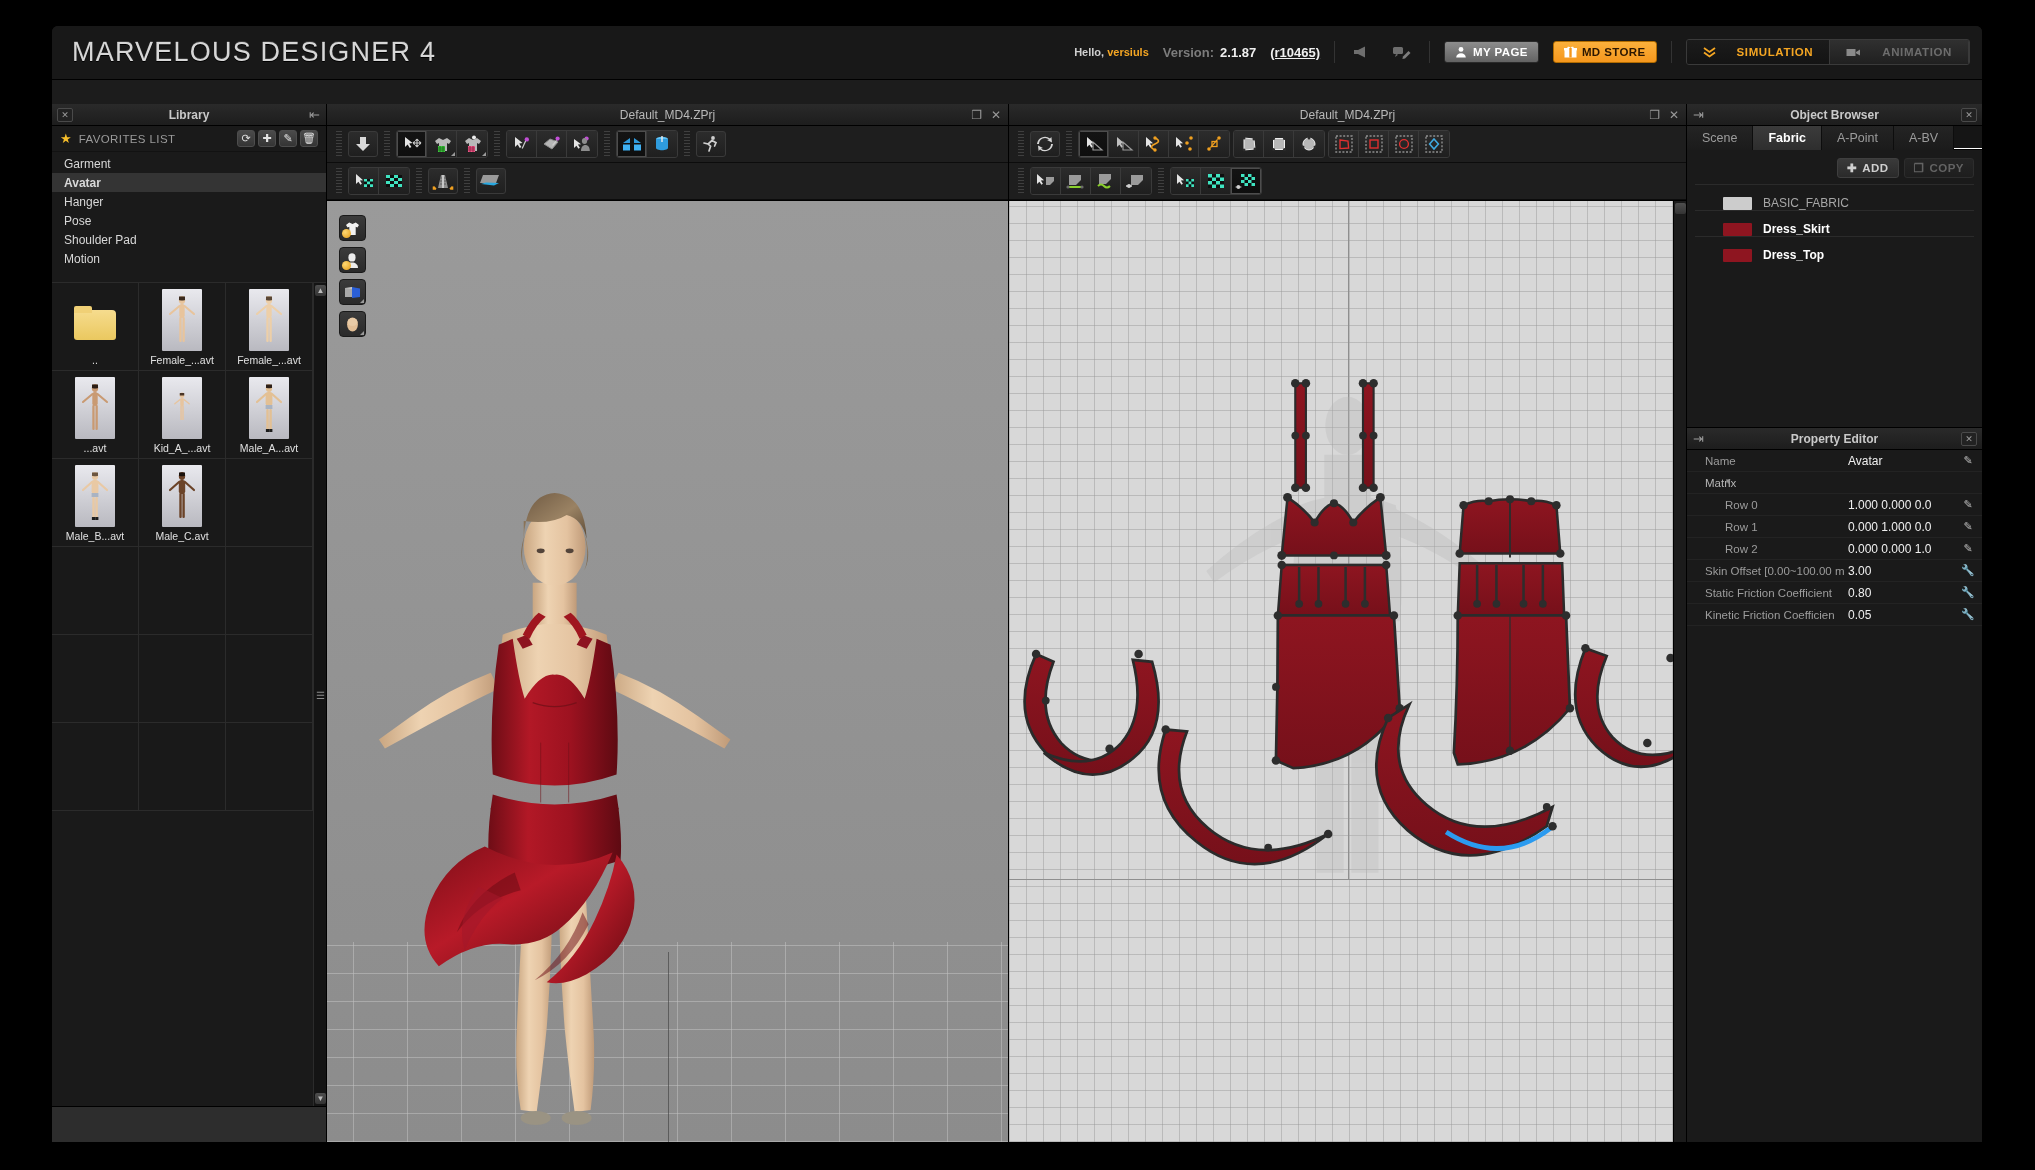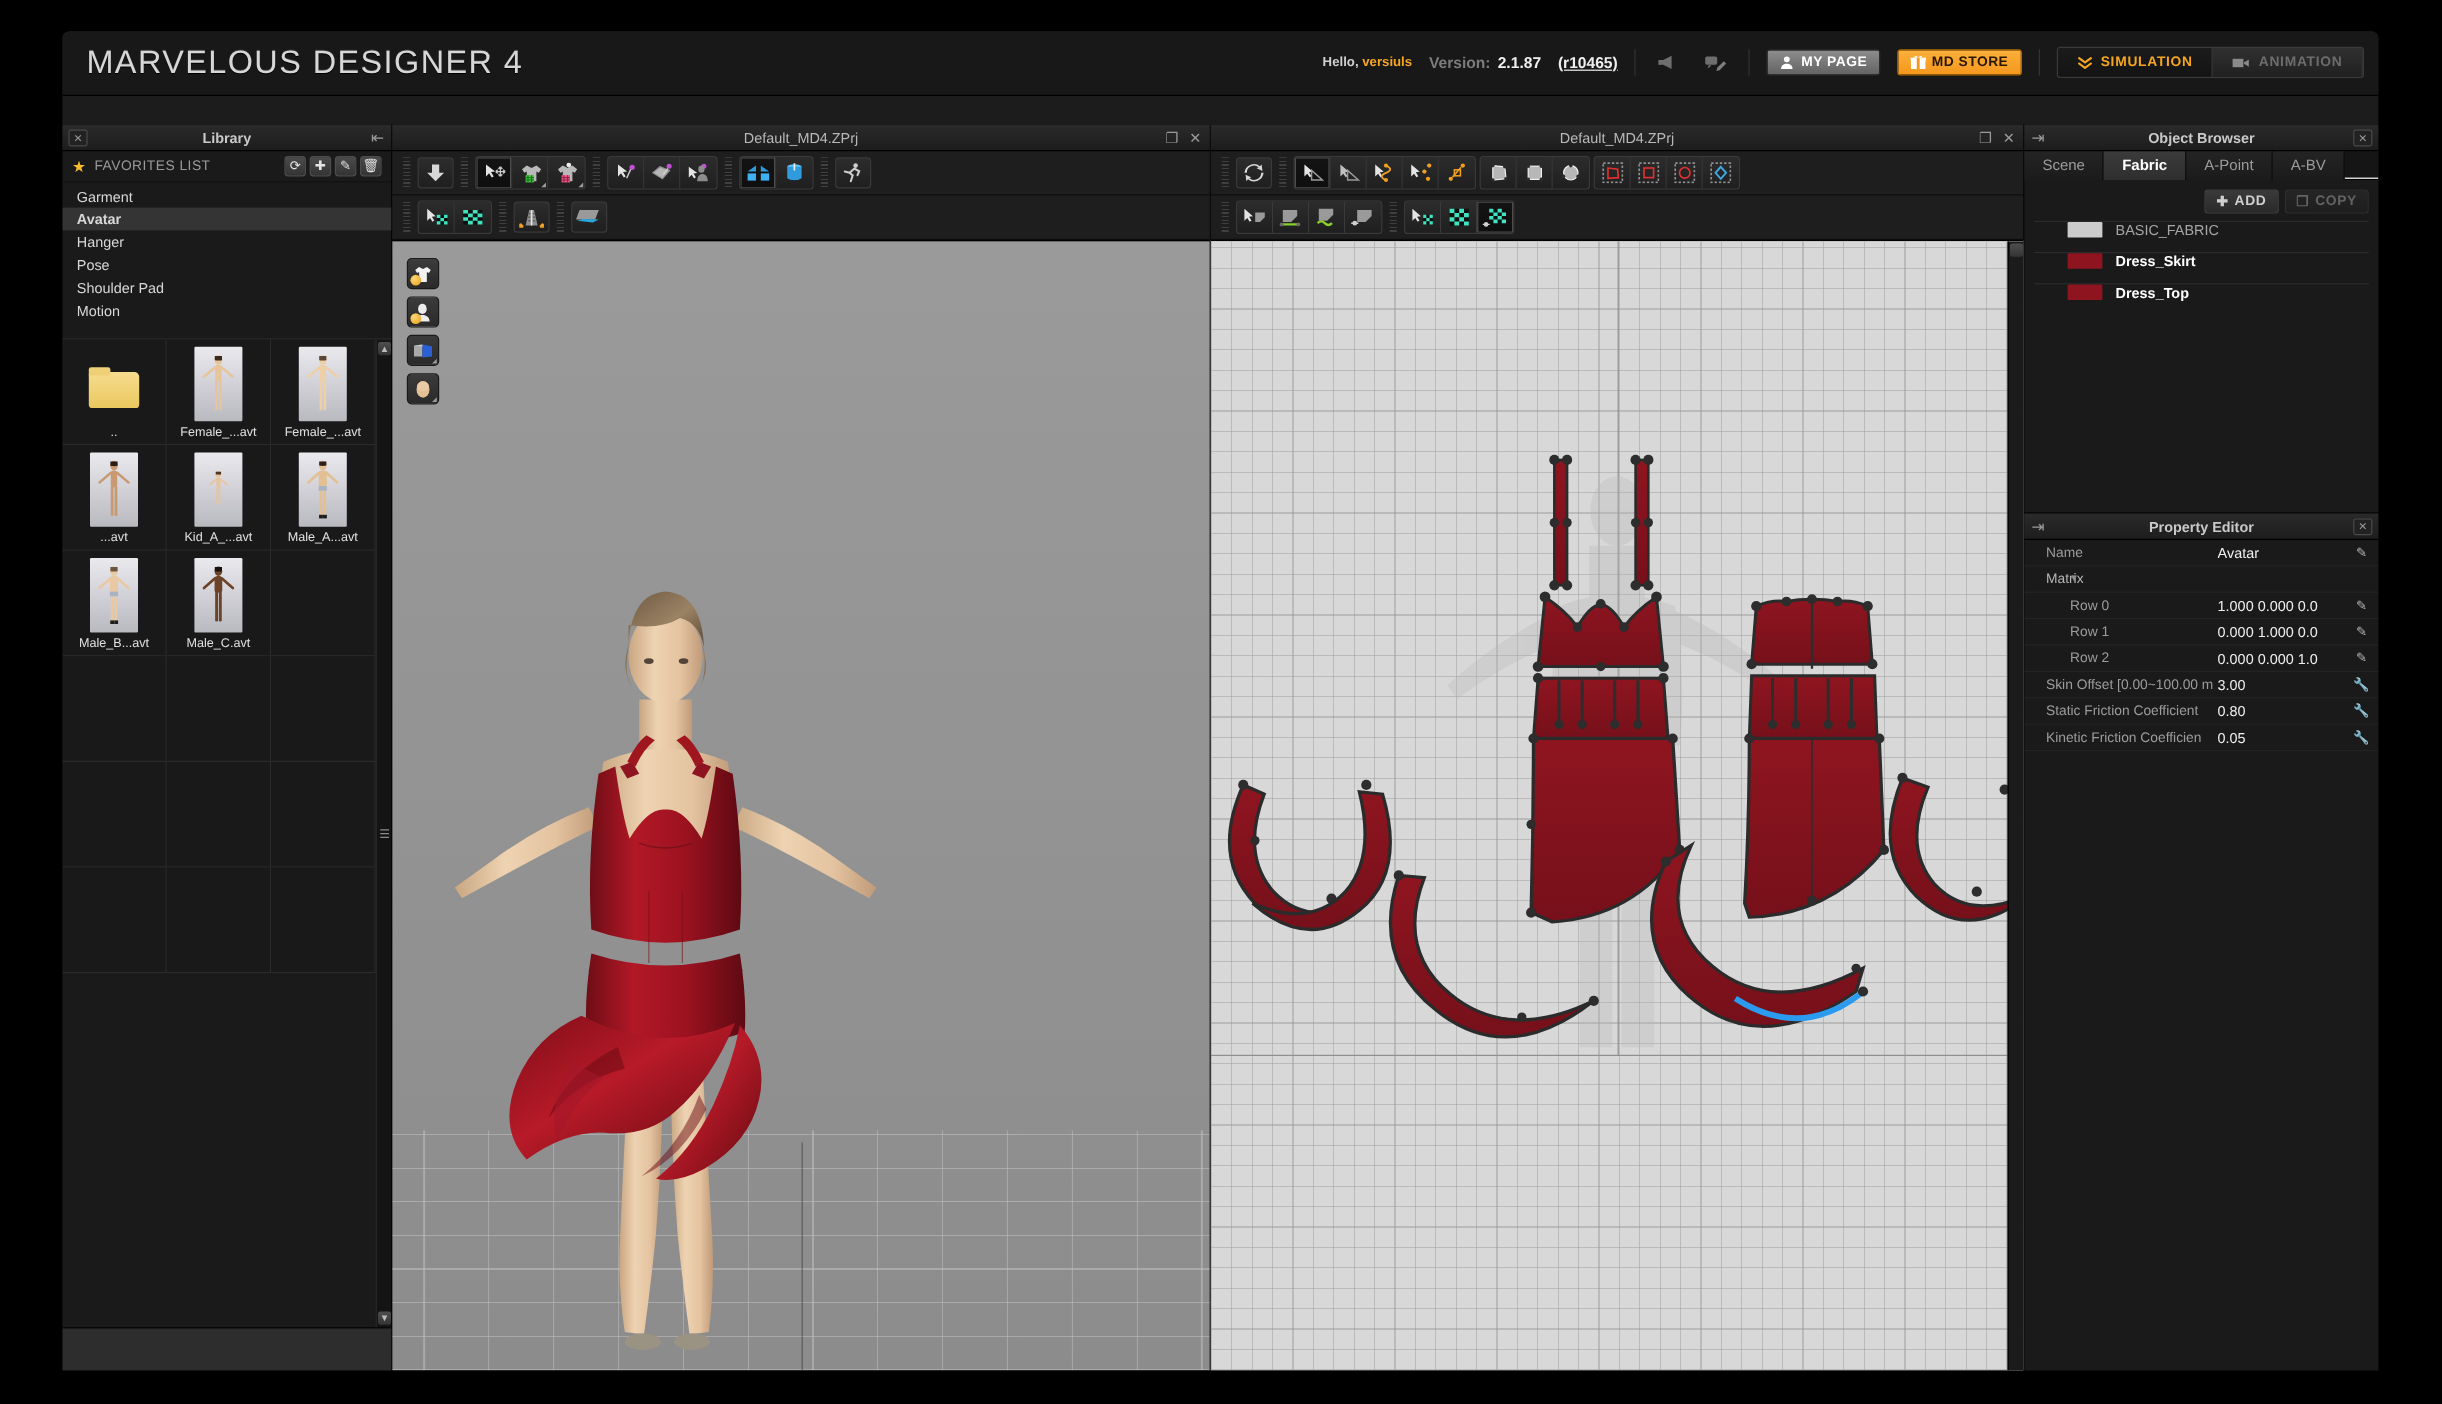--- a/index.html
+++ b/index.html
@@ -53,21 +53,21 @@
     background:linear-gradient(#8d8d8d,#636363); border:1px solid #2a2a2a; border-radius:3px;
     color:#fff; font-size:11.5px; font-weight:bold; letter-spacing:.4px; cursor:pointer;
   }
   .btn-orange{
     display:flex; align-items:center; gap:5px; height:22px; padding:0 10px;
     background:linear-gradient(#fbb03b,#f5971d); border:1px solid #b06b00; border-radius:3px;
     color:#2b1600; font-size:11.5px; font-weight:bold; letter-spacing:.4px; cursor:pointer;
   }
   .modetabs{ display:flex; border:1px solid #3a3a3a; border-radius:3px; overflow:hidden; background:#1d1d1d;}
   .modetab{
-    display:flex; align-items:center; gap:7px; padding:0 16px; height:24px;
+    display:flex; align-items:center; gap:21px; padding:0 16px; height:24px;
     font-size:11.5px; font-weight:bold; letter-spacing:.6px; color:#6d6d6d; cursor:pointer;
     background:linear-gradient(#303030,#202020); border-right:1px solid #3a3a3a;
   }
   .modetab.active{ color:#f5a623; background:linear-gradient(#1b1b1b,#141414); }
 
   
   .workspace{ position:absolute; left:0; right:0; top:78px; bottom:0; display:flex; background:#000;}
 
   
   .library{ width:275px; background:#1a1a1a; display:flex; flex-direction:column; border-right:1px solid #000;}
@@ -169,21 +169,21 @@
   .tab{ padding:0 15px; height:24px; line-height:24px; font-size:12.5px; color:#9c9c9c; cursor:pointer;
     background:linear-gradient(#242424,#1b1b1b); border-right:1px solid #0d0d0d;}
   .tab.active{ color:#fff; background:linear-gradient(#3b3b3b,#2e2e2e); font-weight:bold;}
   .tab-fill{ flex:1; border-bottom:1px solid #fff; }
   .ob-actions{ display:flex; justify-content:flex-end; gap:5px; padding:8px 8px 6px 8px;}
   .act-btn{ display:flex; align-items:center; gap:5px; height:20px; padding:0 9px; border-radius:3px;
     border:1px solid #3f3f3f; background:linear-gradient(#3a3a3a,#2a2a2a); color:#cfcfcf;
     font-size:11.5px; font-weight:bold; letter-spacing:.5px; cursor:pointer;}
   .act-btn.dim{ color:#636363; background:linear-gradient(#252525,#1e1e1e); border-color:#2d2d2d;}
   .fab-list{ padding:0 8px;}
-  .fab-row{ height:26px; display:flex; align-items:flex-start; gap:11px; border-top:1px solid #2b2b2b; cursor:pointer;padding-left:28px;}
+  .fab-row{ height:26px; display:flex; align-items:flex-end; gap:11px; border-top:1px solid #2b2b2b; cursor:pointer;padding-left:28px;}
   .swatch{ width:29px; height:13px; border-radius:1px;}
   .fab-name{ font-size:12px; color:#a6a6a6;}
   .fab-row.on .fab-name{ color:#fff; font-weight:bold;}
 
   .peditor{ flex:1; display:flex; flex-direction:column;}
   .prop-row{ height:22px; display:flex; align-items:center; padding:0 6px 0 0; border-bottom:1px solid #232323;}
   .prop-label{ font-size:11.5px; color:#9c9c9c; flex:1; padding-left:18px; white-space:nowrap; overflow:hidden;}
   .prop-label.indent{ padding-left:38px;}
   .prop-label.grp{ padding-left:18px; color:#b5b5b5;}
   .prop-val{ font-size:12px; color:#f0f0f0; width:112px; white-space:nowrap; overflow:hidden;}

